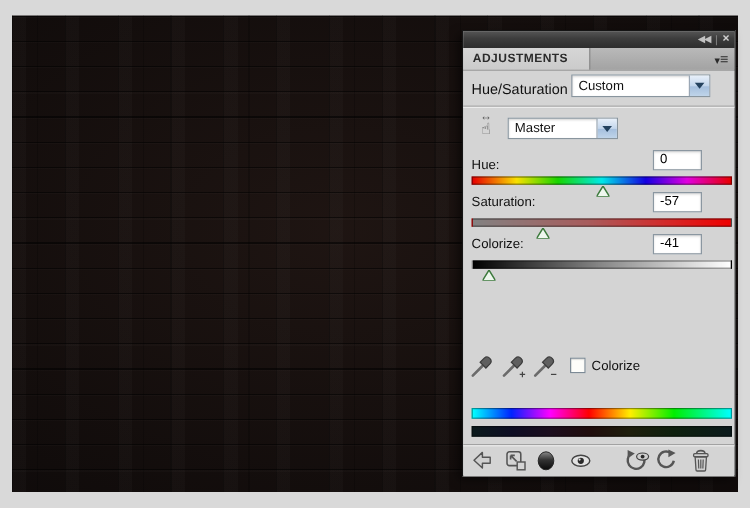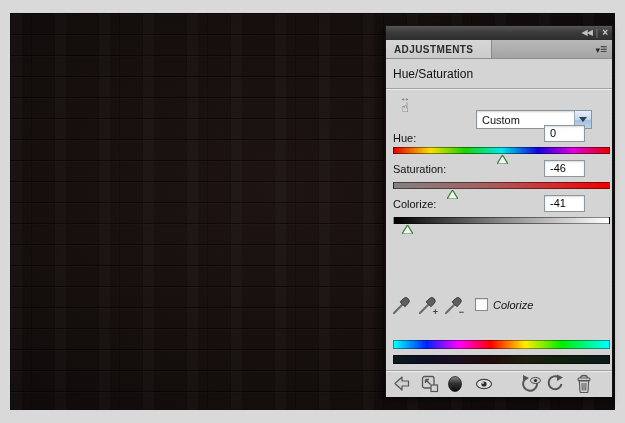--- a/index.html
+++ b/index.html
@@ -59,21 +59,21 @@
     font-size:11px; cursor:pointer;
   }
   .dd .dd-text { padding-left:5px; color:#111; }
   .dd .dd-btn {
     width:17px; height:100%; border-left:1px solid #9aa7b5;
     background:linear-gradient(#e8f0fa 0%, #c3d6ec 50%, #a6c0de 55%, #bfd4e9 100%);
     display:flex; align-items:center; justify-content:center;
   }
   .chev { width:0; height:0; border-left:4px solid transparent; border-right:4px solid transparent; border-top:5px solid #24425e; }
 
-  .dd-custom { left:90px; top:3px; width:116px;margin-top:48px; }
+  .dd-custom { left:90px; top:3px; width:116px; }
   .dd-master { left:37px; top:39px; width:92px; height:18px; }
 
   .groove { position:absolute; left:0; width:100%; height:2px; border-top:1px solid #a2a2a2; border-bottom:1px solid #ececec; }
   .groove-1 { top:29px; }
   .groove-2 { top:311px; }
 
   .scrubby { position:absolute; left:8px; top:34px; width:22px; height:24px; color:#555; text-align:center; line-height:1; cursor:pointer; }
   .scrubby .arr { display:block; font-size:10px; margin-bottom:-2px; }
   .scrubby .hand { display:block; font-size:13px; }
 
@@ -98,21 +98,21 @@
   .band-bot { top:296px; }
 
   .droppers { position:absolute; left:5px; top:234px; display:flex; gap:4px; }
   .dropper { position:relative; width:22px; height:24px; cursor:pointer; }
   .dropper .mod { position:absolute; right:1px; bottom:0; font-size:9px; font-weight:bold; color:#444; line-height:1; }
 
   .colorize-box {
     position:absolute; left:89px; top:239px; width:13px; height:13px;
     background:#fdfdfa; border:1px solid #7d8a96; box-shadow:inset 0 1px 1px rgba(0,0,0,0.12); cursor:pointer;
   }
-  .colorize-label { position:absolute; left:107px; top:240px; font-size:11px;font-style:italic; }
+  .colorize-label { position:absolute; left:107px; top:240px; font-size:11px; }
 
   .toolbar { position:absolute; left:0; top:313px; width:100%; height:25px; }
   .tbi { position:absolute; top:2px; width:20px; height:20px; cursor:pointer; }
   .tbi svg { display:block; }
 
   .t-back{left:6px;} .t-expand{left:34px;} .t-clip{left:59px;} .t-eye{left:88px;}
   .t-prev{left:134px;} .t-reset{left:160px;} .t-trash{left:189px;}
 </style>
 </head>
 <body>
@@ -148,35 +148,41 @@
           </span>
       </div>
 
       <div class="groove groove-1"></div>
 
       <div class="scrubby">
         <span class="arr">↔</span>
         <span class="hand">☝</span>
       </div>
 
+      <div class="dd dd-master">
+        <span class="dd-text">Master</span>
+        <span class="dd-btn">
+            <span class="chev"></span>
+          </span>
+      </div>
 
       <div>
         <div class="sl-label" style="top:73px">Hue:</div>
         <div class="val-field" style="top:66px">0</div>
         <div class="track grad-hue" style="top:88px"></div>
         <div class="thumb-row" style="top:96px">
           <svg class="thumb" width="11" height="9" viewBox="0 0 11 9" style="left: calc(50% - 5px);">
               <polygon points="5.5,0 11,9 0,9" fill="#eef7ee" stroke="#3d7a3d" stroke-width="1.2"></polygon>
             </svg>
         </div>
       </div>
 
       <div>
         <div class="sl-label" style="top:104px">Saturation:</div>
-        <div class="val-field" style="top:101px">-46</div>
+        <div class="val-field" style="top:101px">-57</div>
         <div class="track grad-sat" style="top:123px"></div>
         <div class="thumb-row" style="top:131px">
           <svg class="thumb" width="11" height="9" viewBox="0 0 11 9" style="left: calc(27% - 5px);">
               <polygon points="5.5,0 11,9 0,9" fill="#eef7ee" stroke="#3d7a3d" stroke-width="1.2"></polygon>
             </svg>
         </div>
       </div>
 
       <div>
         <div class="sl-label" style="top:139px">Colorize:</div>

